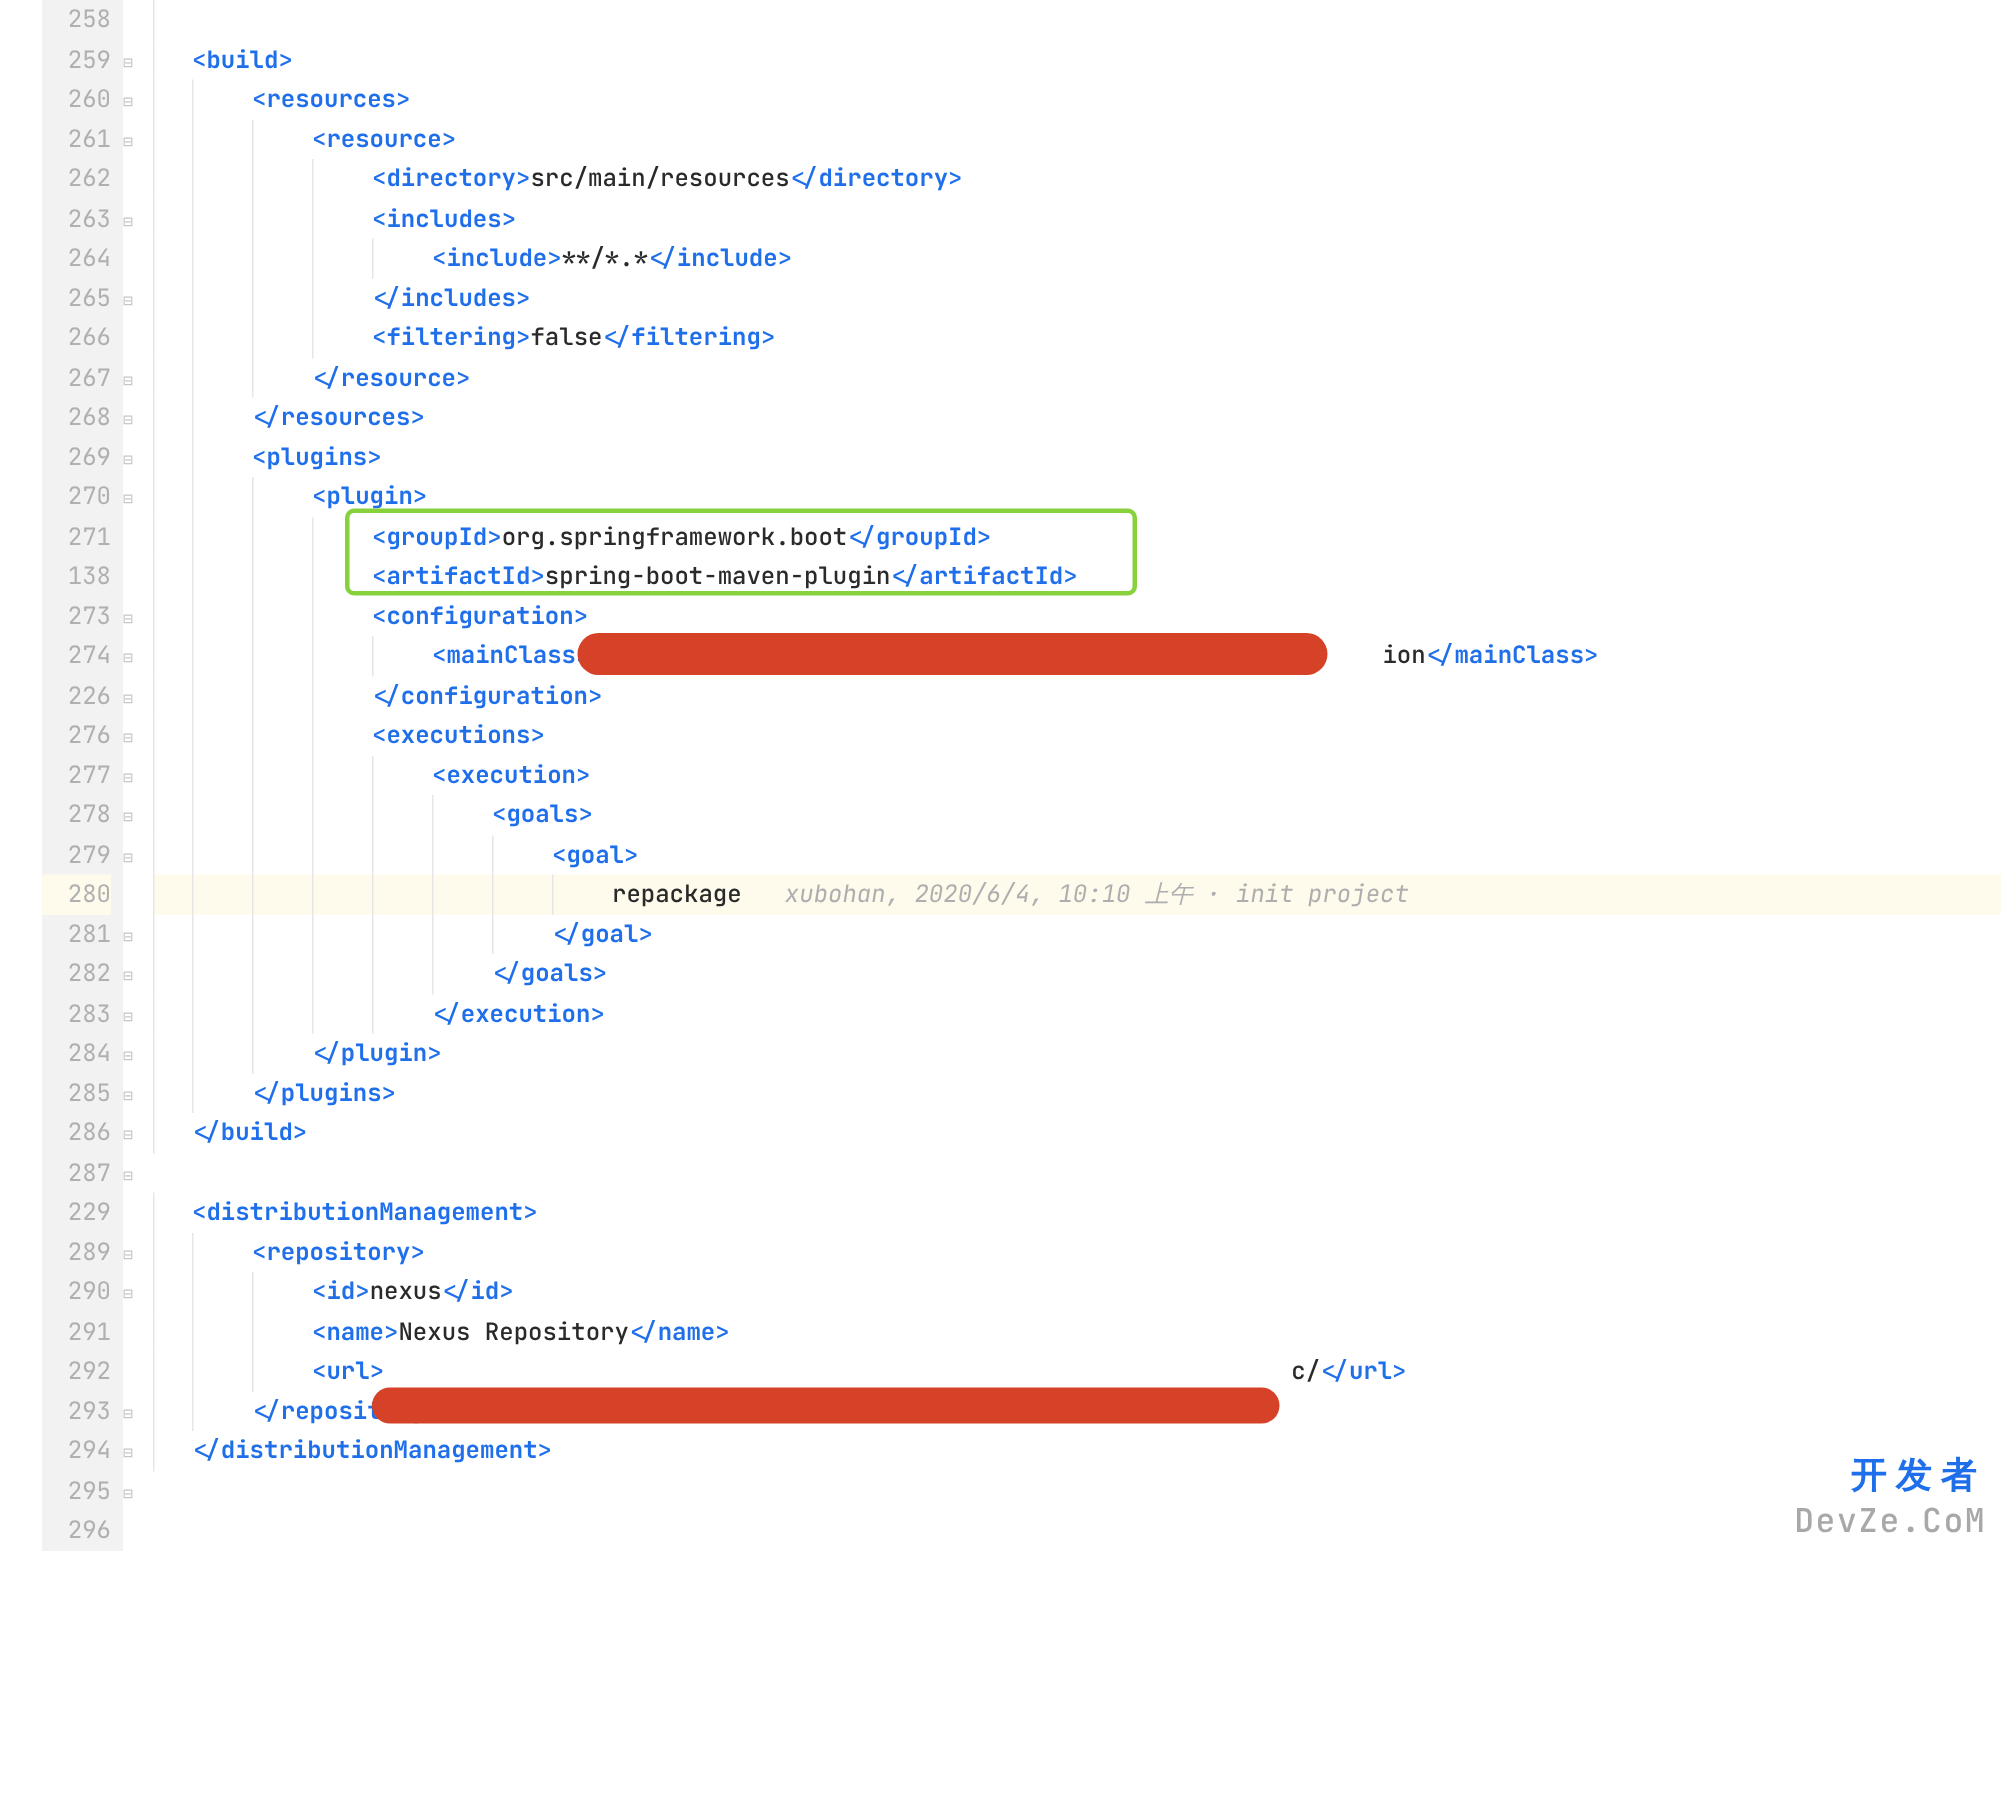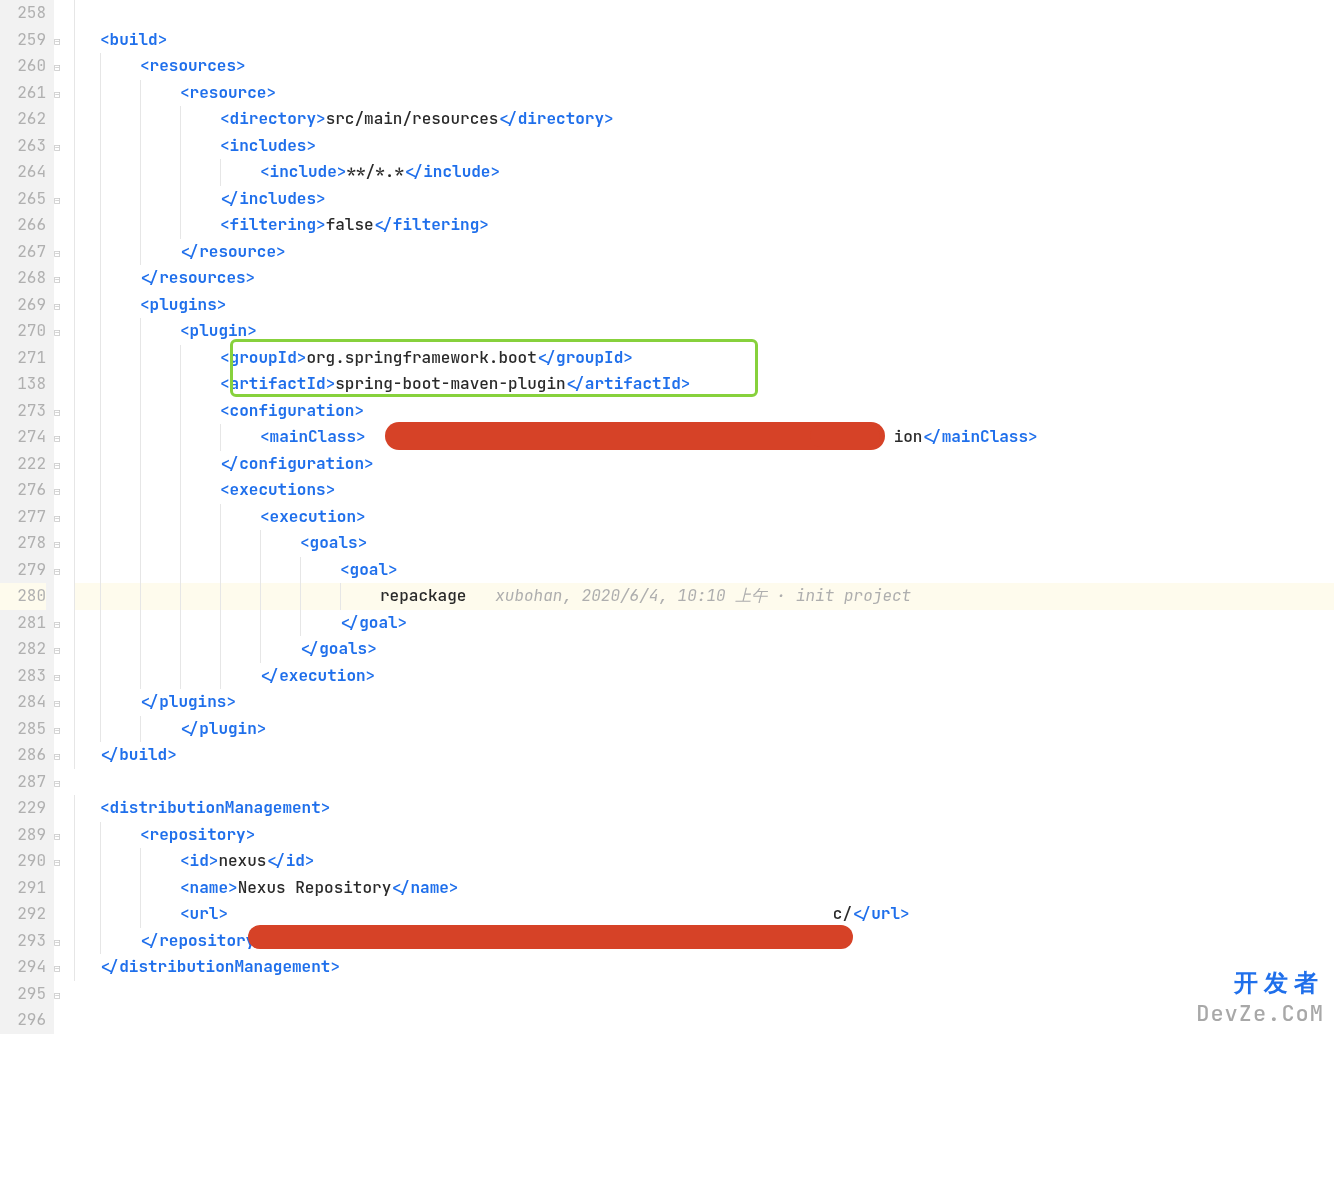--- a/index.html
+++ b/index.html
@@ -7,20 +7,21 @@
     font-family: "JetBrains Mono", "Consolas", "Monaco", monospace;
     font-size: 16px;
     background: #ffffff;
     width: 1334px;
     overflow: hidden;
     position: relative;
   }
   .editor {
     display: flex;
     width: 100%;
+    padding-left: 28px;
   }
   .gutter {
     background: #f2f2f2;
     color: #b0b0b0;
     text-align: right;
     padding-right: 8px;
     user-select: none;
     flex-shrink: 0;
     width: 54px;
   }
@@ -101,21 +102,21 @@
       <div class="line">265</div>
       <div class="line">266</div>
       <div class="line">267</div>
       <div class="line">268</div>
       <div class="line">269</div>
       <div class="line">270</div>
       <div class="line">271</div>
       <div class="line">138</div>
       <div class="line">273</div>
       <div class="line">274</div>
-      <div class="line">222</div>
+      <div class="line">226</div>
       <div class="line">276</div>
       <div class="line">277</div>
       <div class="line">278</div>
       <div class="line">279</div>
       <div class="line" style="background: rgb(254, 251, 237);">280</div>
       <div class="line">281</div>
       <div class="line">282</div>
       <div class="line">283</div>
       <div class="line">284</div>
       <div class="line">285</div>
@@ -192,22 +193,22 @@
       <div class="line"><span class="indent-bar" style="width:26px"></span><span class="indent-bar" style="width:40px"></span><span class="indent-bar" style="width:40px"></span><span class="indent-bar" style="width:40px"></span><span class="indent-bar" style="width:40px"></span><span class="tag">&lt;</span><span class="tagname">mainClass</span><span class="tag">&gt;</span><span class="txt">                                                       ion</span><span class="tag">&lt;/</span><span class="tagname">mainClass</span><span class="tag">&gt;</span></div>
       <div class="line"><span class="indent-bar" style="width:26px"></span><span class="indent-bar" style="width:40px"></span><span class="indent-bar" style="width:40px"></span><span class="indent-bar" style="width:40px"></span><span class="tag">&lt;/</span><span class="tagname">configuration</span><span class="tag">&gt;</span></div>
       <div class="line"><span class="indent-bar" style="width:26px"></span><span class="indent-bar" style="width:40px"></span><span class="indent-bar" style="width:40px"></span><span class="indent-bar" style="width:40px"></span><span class="tag">&lt;</span><span class="tagname">executions</span><span class="tag">&gt;</span></div>
       <div class="line"><span class="indent-bar" style="width:26px"></span><span class="indent-bar" style="width:40px"></span><span class="indent-bar" style="width:40px"></span><span class="indent-bar" style="width:40px"></span><span class="indent-bar" style="width:40px"></span><span class="tag">&lt;</span><span class="tagname">execution</span><span class="tag">&gt;</span></div>
       <div class="line"><span class="indent-bar" style="width:26px"></span><span class="indent-bar" style="width:40px"></span><span class="indent-bar" style="width:40px"></span><span class="indent-bar" style="width:40px"></span><span class="indent-bar" style="width:40px"></span><span class="indent-bar" style="width:40px"></span><span class="tag">&lt;</span><span class="tagname">goals</span><span class="tag">&gt;</span></div>
       <div class="line"><span class="indent-bar" style="width:26px"></span><span class="indent-bar" style="width:40px"></span><span class="indent-bar" style="width:40px"></span><span class="indent-bar" style="width:40px"></span><span class="indent-bar" style="width:40px"></span><span class="indent-bar" style="width:40px"></span><span class="indent-bar" style="width:40px"></span><span class="tag">&lt;</span><span class="tagname">goal</span><span class="tag">&gt;</span></div>
       <div class="line highlight-line"><span class="indent-bar" style="width:26px"></span><span class="indent-bar" style="width:40px"></span><span class="indent-bar" style="width:40px"></span><span class="indent-bar" style="width:40px"></span><span class="indent-bar" style="width:40px"></span><span class="indent-bar" style="width:40px"></span><span class="indent-bar" style="width:40px"></span><span class="indent-bar" style="width:40px"></span><span class="txt">repackage</span>   <span class="comment-inline">xubohan, 2020/6/4, 10:10 上午 · init project</span></div>
       <div class="line"><span class="indent-bar" style="width:26px"></span><span class="indent-bar" style="width:40px"></span><span class="indent-bar" style="width:40px"></span><span class="indent-bar" style="width:40px"></span><span class="indent-bar" style="width:40px"></span><span class="indent-bar" style="width:40px"></span><span class="indent-bar" style="width:40px"></span><span class="tag">&lt;/</span><span class="tagname">goal</span><span class="tag">&gt;</span></div>
       <div class="line"><span class="indent-bar" style="width:26px"></span><span class="indent-bar" style="width:40px"></span><span class="indent-bar" style="width:40px"></span><span class="indent-bar" style="width:40px"></span><span class="indent-bar" style="width:40px"></span><span class="indent-bar" style="width:40px"></span><span class="tag">&lt;/</span><span class="tagname">goals</span><span class="tag">&gt;</span></div>
       <div class="line"><span class="indent-bar" style="width:26px"></span><span class="indent-bar" style="width:40px"></span><span class="indent-bar" style="width:40px"></span><span class="indent-bar" style="width:40px"></span><span class="indent-bar" style="width:40px"></span><span class="tag">&lt;/</span><span class="tagname">execution</span><span class="tag">&gt;</span></div>
+      <div class="line"><span class="indent-bar" style="width:26px"></span><span class="indent-bar" style="width:40px"></span><span class="indent-bar" style="width:40px"></span><span class="tag">&lt;/</span><span class="tagname">plugin</span><span class="tag">&gt;</span></div>
       <div class="line"><span class="indent-bar" style="width:26px"></span><span class="indent-bar" style="width:40px"></span><span class="tag">&lt;/</span><span class="tagname">plugins</span><span class="tag">&gt;</span></div>
-      <div class="line"><span class="indent-bar" style="width:26px"></span><span class="indent-bar" style="width:40px"></span><span class="indent-bar" style="width:40px"></span><span class="tag">&lt;/</span><span class="tagname">plugin</span><span class="tag">&gt;</span></div>
       <div class="line"><span class="indent-bar" style="width:26px"></span><span class="tag">&lt;/</span><span class="tagname">build</span><span class="tag">&gt;</span></div>
       <div class="line"><span class="pad" style="width:26px"></span></div>
       <div class="line"><span class="indent-bar" style="width:26px"></span><span class="tag">&lt;</span><span class="tagname">distributionManagement</span><span class="tag">&gt;</span></div>
       <div class="line"><span class="indent-bar" style="width:26px"></span><span class="indent-bar" style="width:40px"></span><span class="tag">&lt;</span><span class="tagname">repository</span><span class="tag">&gt;</span></div>
       <div class="line"><span class="indent-bar" style="width:26px"></span><span class="indent-bar" style="width:40px"></span><span class="indent-bar" style="width:40px"></span><span class="tag">&lt;</span><span class="tagname">id</span><span class="tag">&gt;</span><span class="txt">nexus</span><span class="tag">&lt;/</span><span class="tagname">id</span><span class="tag">&gt;</span></div>
       <div class="line"><span class="indent-bar" style="width:26px"></span><span class="indent-bar" style="width:40px"></span><span class="indent-bar" style="width:40px"></span><span class="tag">&lt;</span><span class="tagname">name</span><span class="tag">&gt;</span><span class="txt">Nexus Repository</span><span class="tag">&lt;/</span><span class="tagname">name</span><span class="tag">&gt;</span></div>
       <div class="line"><span class="indent-bar" style="width:26px"></span><span class="indent-bar" style="width:40px"></span><span class="indent-bar" style="width:40px"></span><span class="tag">&lt;</span><span class="tagname">url</span><span class="tag">&gt;</span><span class="txt">                                                               c/</span><span class="tag">&lt;/</span><span class="tagname">url</span><span class="tag">&gt;</span></div>
       <div class="line"><span class="indent-bar" style="width:26px"></span><span class="indent-bar" style="width:40px"></span><span class="tag">&lt;/</span><span class="tagname">repository</span><span class="tag">&gt;</span></div>
       <div class="line"><span class="indent-bar" style="width:26px"></span><span class="tag">&lt;/</span><span class="tagname">distributionManagement</span><span class="tag">&gt;</span></div>
       <div class="line"><span class="pad" style="width:26px"></span></div>

